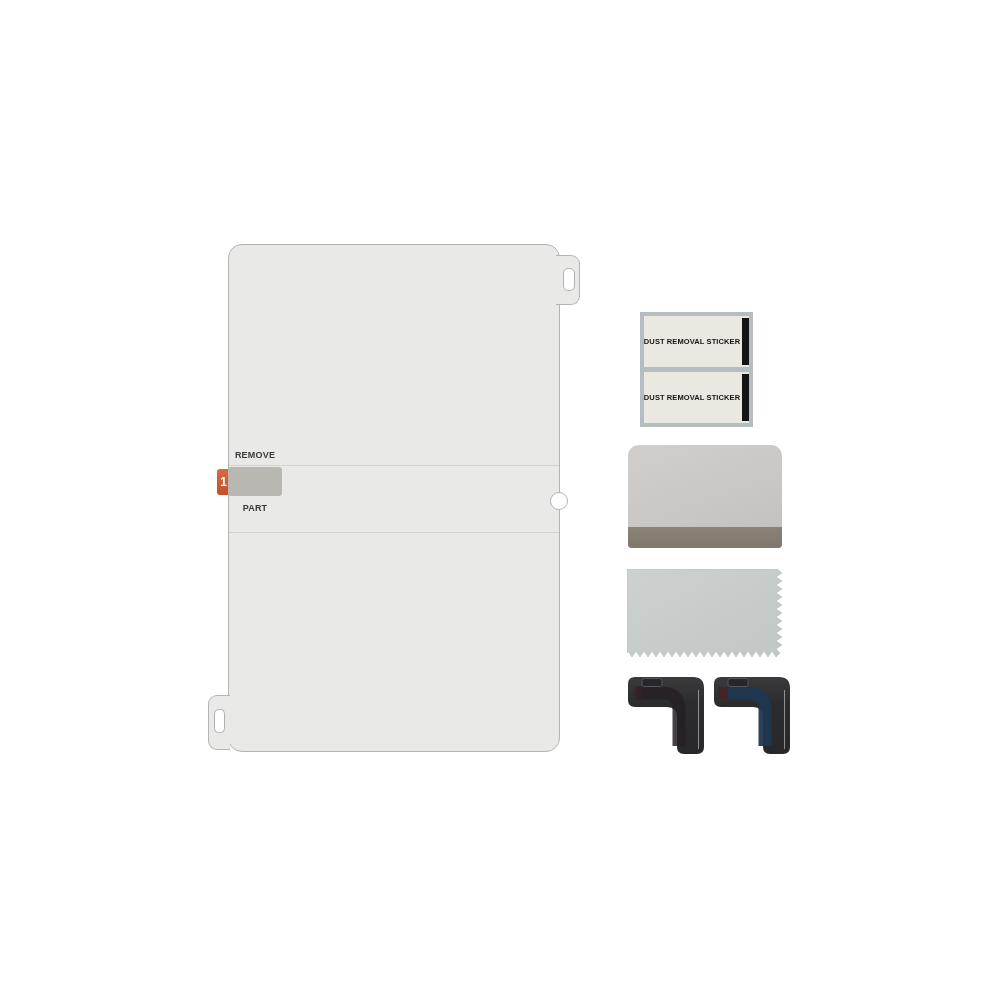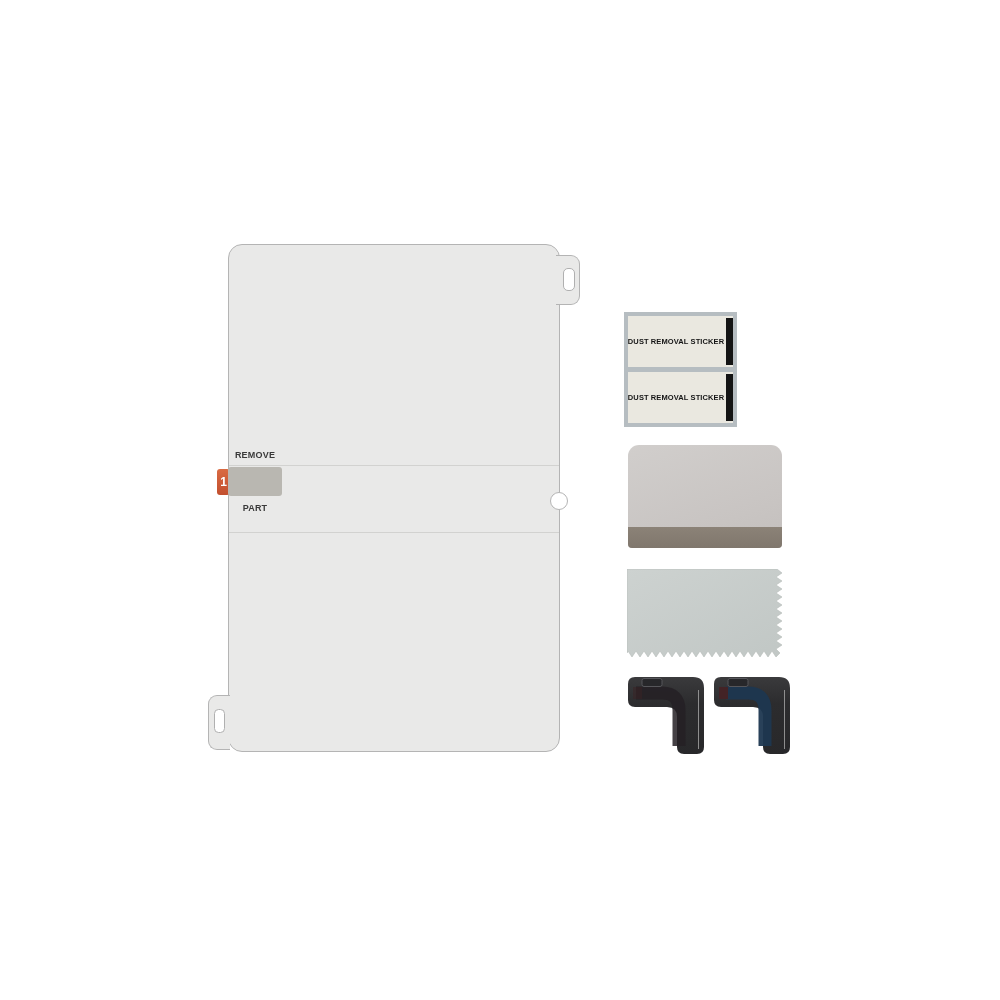--- a/index.html
+++ b/index.html
@@ -45,21 +45,21 @@
     align-items:center;justify-content:center;
   }
   .remove-label{
     position:absolute;left:228px;top:467px;width:54px;height:29px;
     background:#b9b7b1;border-radius:3px;display:flex;flex-direction:column;
     align-items:center;justify-content:center;
     color:#3a3a3a;font-size:9px;font-weight:bold;line-height:11px;letter-spacing:.2px;gap:42px;
   }
   
   .stickers{
-    position:absolute;left:624px;top:312px;width:113px;height:115px;
+    position:absolute;left:640px;top:312px;width:113px;height:115px;
     background:#b6bdc1;box-sizing:border-box;padding:4px;
     display:flex;flex-direction:column;gap:5px;
   }
   .sticker{
     position:relative;flex:1;background:#eae8e0;overflow:hidden;
   }
   .sticker .stripe{
     position:absolute;right:0;top:2px;bottom:2px;width:7px;background:#141414;
   }
   .sticker .txt{

